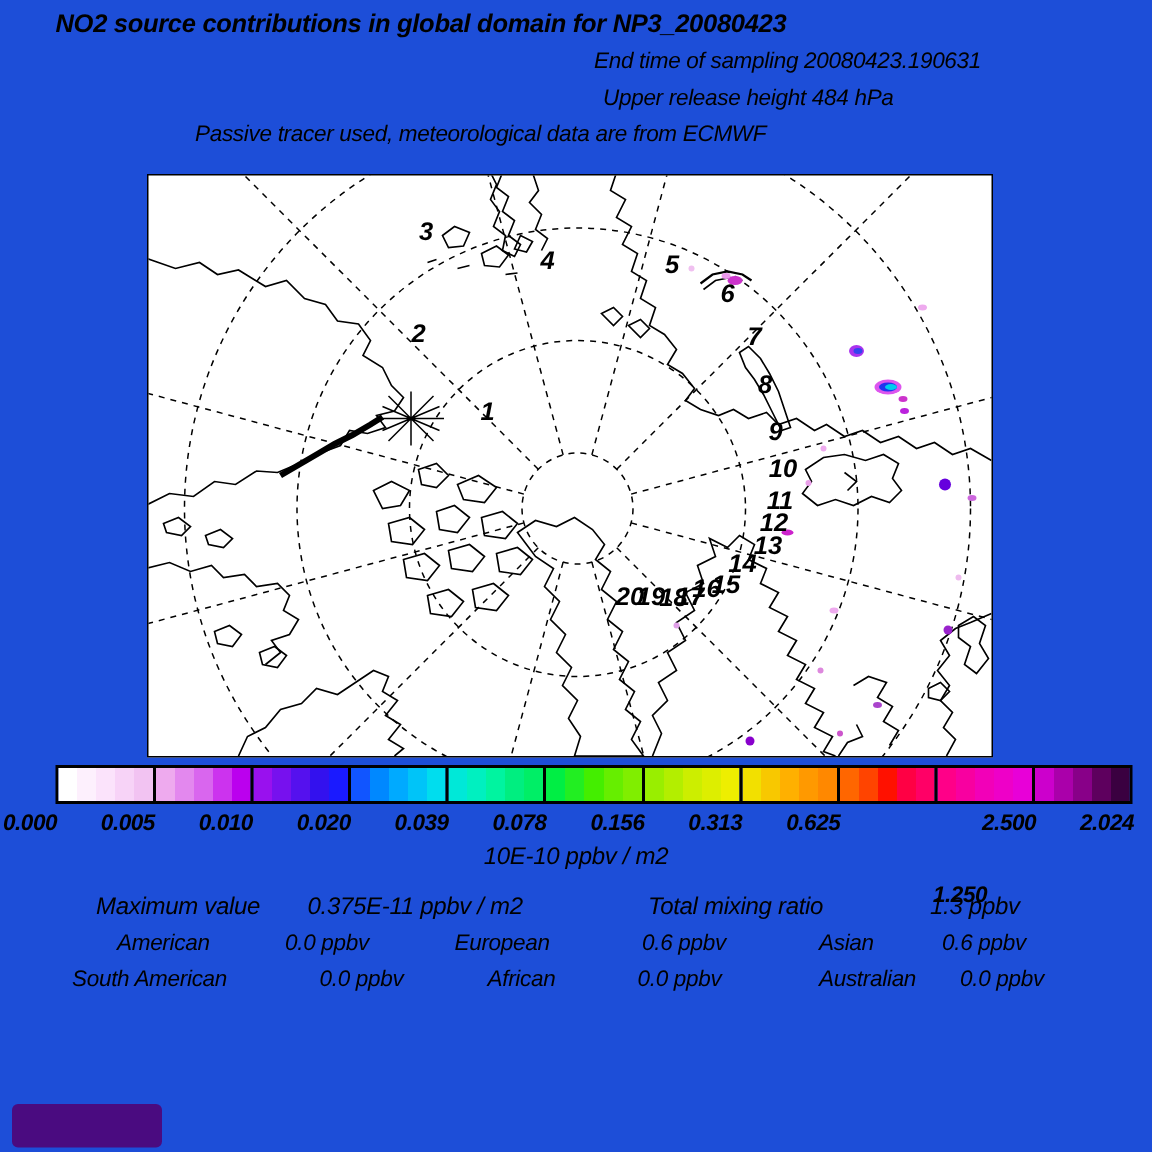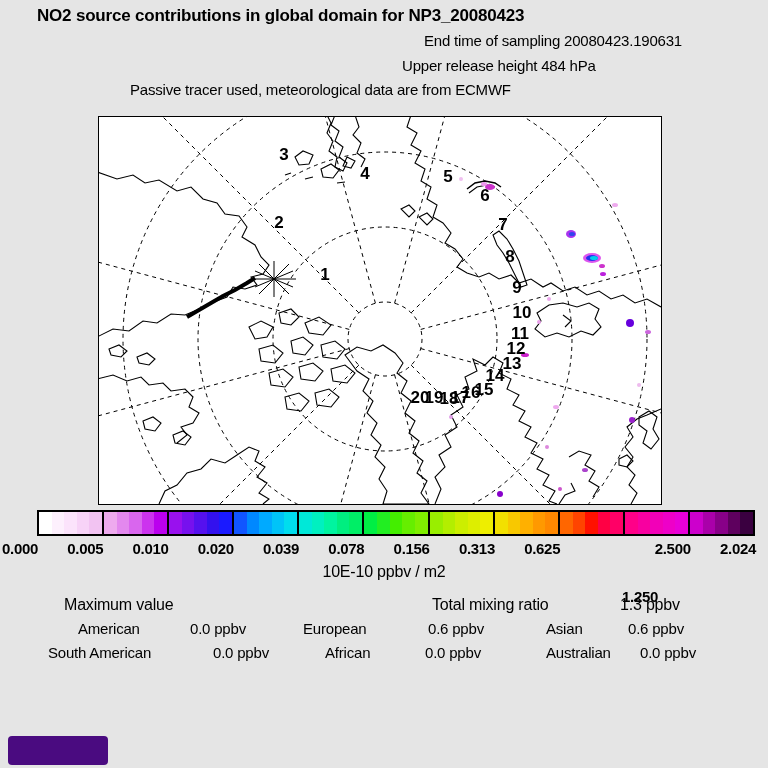--- a/index.html
+++ b/index.html
@@ -1,21 +1,21 @@
 <!DOCTYPE html>
 <html><head>
 <meta charset="utf-8">
 <style>
   html,body{margin:0;padding:0;background:#ffffff;}
-  #page{position:relative;width:768px;height:768px;background:#e5e5e5;overflow:hidden;
-        font-family:"Liberation Sans","DejaVu Sans",sans-serif;color:#000;}
+  #page{position:relative;width:768px;height:768px;background:#1d4ed8;overflow:hidden;
+        font-family:"Liberation Sans","DejaVu Sans",sans-serif;color:#000;font-style:italic;}
   .abs{position:absolute;white-space:nowrap;}
   #title{top:6px;left:37px;font-size:17px;font-weight:bold;letter-spacing:-0.2px;}
   .hline{font-size:15px;letter-spacing:-0.2px;}
-  #l2a{top:32px;left:22px;} #l2b{top:32px;left:424px;}
+  #l2a{top:32px;left:22px;} #l2b{top:32px;left:396px;}
   #l3a{top:57px;left:91px;} #l3b{top:57px;left:402px;}
   #l4{top:81px;left:130px;}
   #map{position:absolute;left:98px;top:116px;width:562px;height:387px;border:1px solid #000;background:#fff;}
   #map svg{display:block;}
   #cbar{position:absolute;left:37px;top:510px;width:718px;height:26px;border:2px solid #000;
         box-sizing:border-box;display:flex;}
   .seg{flex:1 1 0;height:100%;border-left:2px solid #000;}
   .seg:first-child{border-left:none;}
   #cticks{position:absolute;left:37px;top:540px;width:718px;height:18px;overflow:visible;text-align:center;}
   .ctick{position:absolute;top:0;transform:translateX(-50%);font-size:15px;font-weight:bold;letter-spacing:-0.3px;}
@@ -158,20 +158,21 @@
       <span class="ctick" style="left: 374.636px;">0.156</span>
       <span class="ctick" style="left: 439.909px;">0.313</span>
       <span class="ctick" style="left: 505.182px;">0.625</span>
       <span class="ctick" style="left: 603px; margin-top: 48px;">1.250</span>
       <span class="ctick" style="left: 635.727px;">2.500</span>
       <span class="ctick" style="left: 701px;">2.024</span>
     </div>
   <div id="cunit" class="abs">10E-10 ppbv / m2</div>
 
   <div class="abs stat1" style="top:596px;left:64px">Maximum value</div>
+  <div class="abs stat1" style="top:596px;left:205px">0.375E-11 ppbv / m2</div>
   <div class="abs stat1" style="top:596px;left:432px">Total mixing ratio</div>
   <div class="abs stat1" style="top:596px;left:620px">1.3 ppbv</div>
 
   <div class="abs stat2" style="top:620px;left:78px">American</div>
   <div class="abs stat2" style="top:620px;left:190px">0.0 ppbv</div>
   <div class="abs stat2" style="top:620px;left:303px">European</div>
   <div class="abs stat2" style="top:620px;left:428px">0.6 ppbv</div>
   <div class="abs stat2" style="top:620px;left:546px">Asian</div>
   <div class="abs stat2" style="top:620px;left:628px">0.6 ppbv</div>
 

